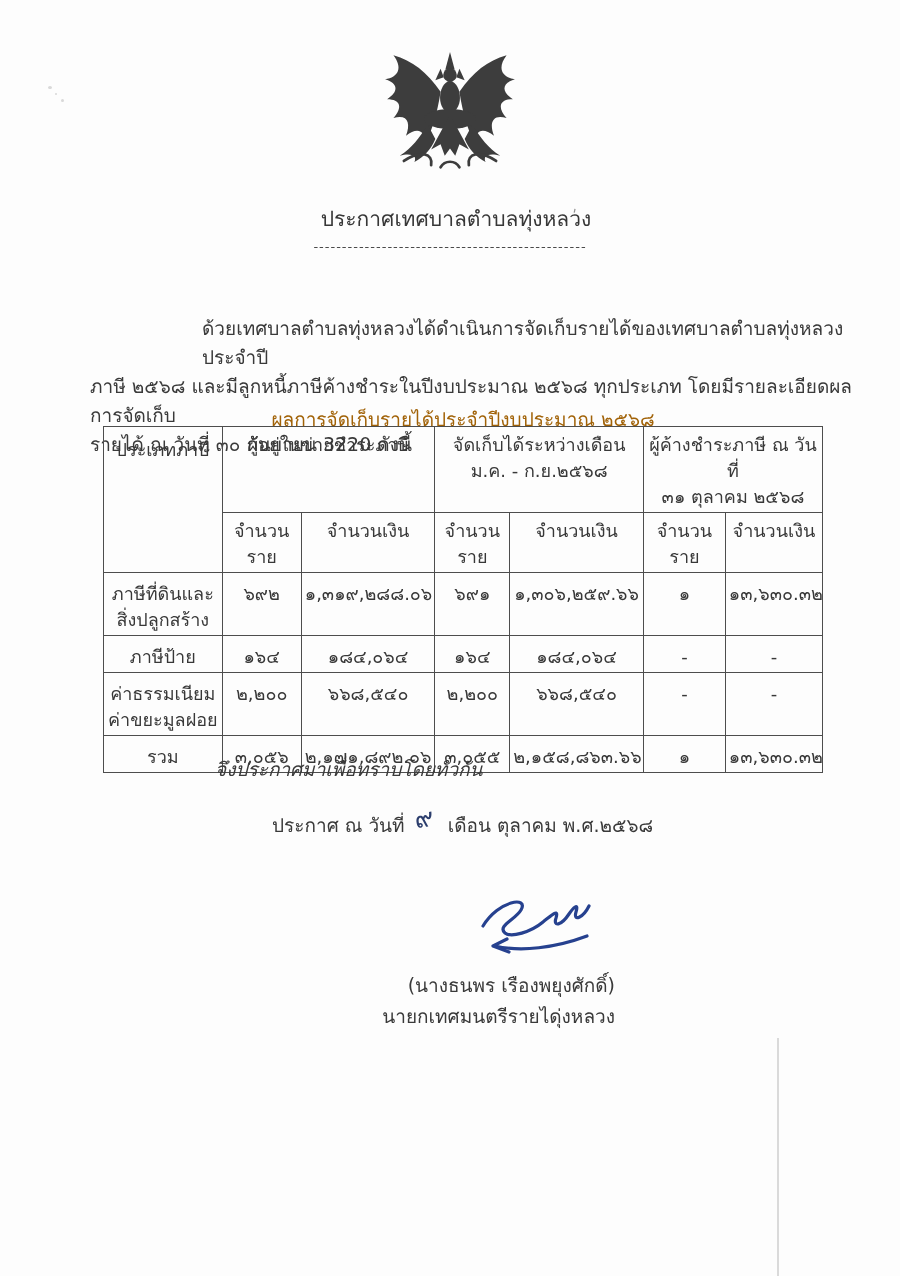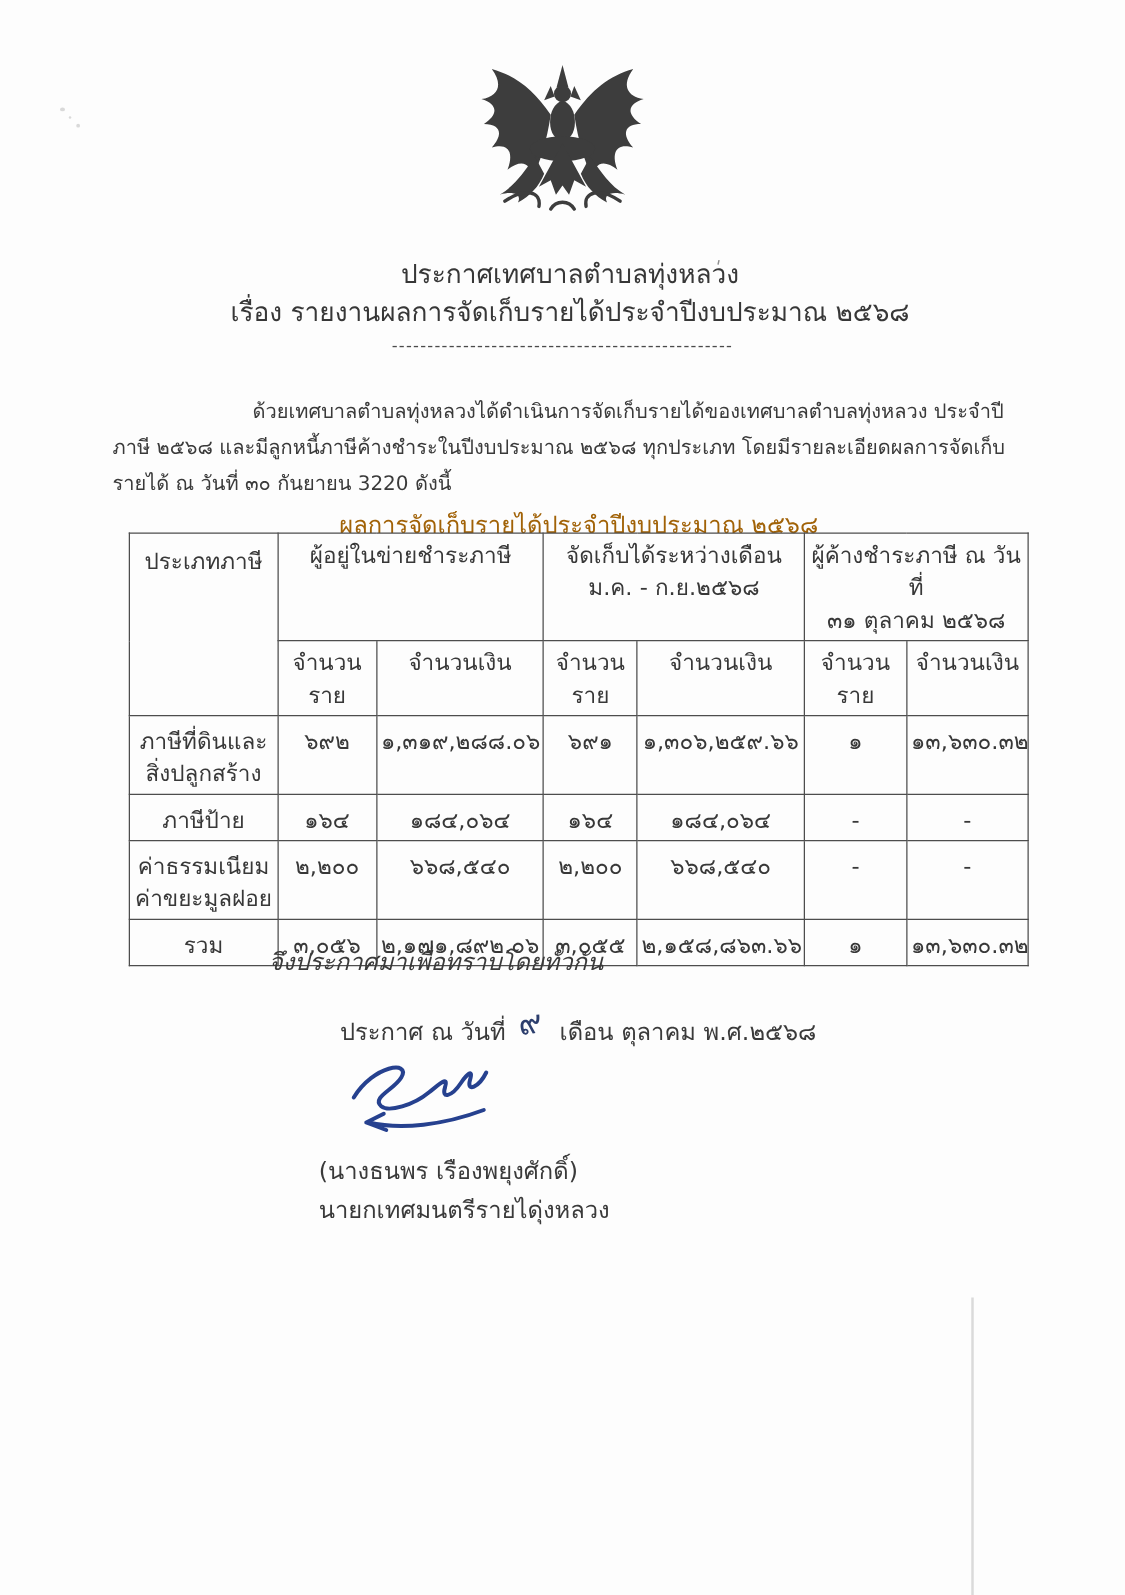--- a/index.html
+++ b/index.html
@@ -19,21 +19,21 @@
   .speck-3{left:55px;top:93px;width:2px;height:2px;}
   .scan-vline{position:absolute;left:777px;top:1038px;width:2px;height:238px;background:#dadada;}
   .title-mark{position:absolute;left:572px;top:206px;font-size:14px;color:#8f8f8f;transform:rotate(12deg);}
   
   .emblem-wrap{position:absolute;left:0;right:0;top:52px;text-align:center;}
   .emblem-wrap svg{display:inline-block;}
   .title-block{position:absolute;left:0;right:0;top:204px;text-align:center;}
   .title-line{font-size:21px;line-height:31px;color:#373737;padding-left:12px;}
   .divider{font-size:13px;letter-spacing:1px;color:#4a4a4a;margin-top:4px;white-space:nowrap;}
   
-  .body-par{position:absolute;left:90px;top:314px;width:768px;font-size:16px;line-height:29px;color:#3a3a3a;}
+  .body-par{position:absolute;left:90px;top:314px;width:768px;font-size:19px;line-height:29px;color:#3a3a3a;}
   .body-line.indent{padding-left:112px;}
   .table-caption{position:absolute;left:103px;top:404px;width:720px;text-align:center;font-size:19px;color:#a16207;}
   
   table.taxtbl{
     position:absolute;left:103px;top:426px;width:720px;
     border-collapse:collapse;table-layout:fixed;
   }
   .taxtbl th,.taxtbl td{
     border:1.7px solid #4d4d4d;
     font-weight:normal;
@@ -51,21 +51,21 @@
   .th-corner{padding-top:10px !important;}
   
   .closing-line{position:absolute;left:90px;top:754px;padding-left:125px;font-size:19px;color:#3a3a3a;font-style:italic;}
   .date-line{position:absolute;left:90px;top:802px;padding-left:182px;font-size:19px;color:#3a3a3a;}
   .date-day{
     display:inline-block;
     font-size:26px;color:#2c3e6d;
     transform:rotate(-8deg) translateY(-5px);
     margin:0 14px 0 10px;
   }
-  .sig-block{position:absolute;left:255px;top:846px;width:360px;text-align:left;}
+  .sig-block{position:absolute;left:255px;top:894px;width:360px;text-align:right;}
   .sig-line{font-size:19px;line-height:31px;color:#3a3a3a;}
   .sig-svg{margin-bottom:2px;}
 </style>
 </head>
 <body>
 
 <div class="page">
 
   <div class="speck speck-1"></div>
   <div class="speck speck-2"></div>
@@ -99,21 +99,20 @@
       <g fill="none" stroke="#3d3d3d" stroke-width="2.6" stroke-linecap="round">
         <path d="M31 104 C47 93 59 97 57 108"></path>
         <path d="M119 104 C103 93 91 97 93 108"></path>
         <path d="M66 110 C70 103 80 103 84 110"></path>
       </g>
     </svg>
   </div>
 
   <div class="title-block">
     <div class="title-line">ประกาศเทศบาลตำบลทุ่งหลวง</div>
-    <div class="title-line">เรื่อง รายงานผลการจัดเก็บรายได้ประจำปีงบประมาณ ๒๕๖๘</div>
     <div class="divider">------------------------------------------------</div>
   </div>
 
   <div class="body-par">
     <div class="body-line indent">ด้วยเทศบาลตำบลทุ่งหลวงได้ดำเนินการจัดเก็บรายได้ของเทศบาลตำบลทุ่งหลวง ประจำปี</div>
     <div class="body-line">ภาษี ๒๕๖๘ และมีลูกหนี้ภาษีค้างชำระในปีงบประมาณ ๒๕๖๘ ทุกประเภท โดยมีรายละเอียดผลการจัดเก็บ</div>
     <div class="body-line">รายได้ ณ วันที่ ๓๐ กันยายน 3220 ดังนี้</div>
   </div>
 
   <div class="table-caption">ผลการจัดเก็บรายได้ประจำปีงบประมาณ ๒๕๖๘</div>

